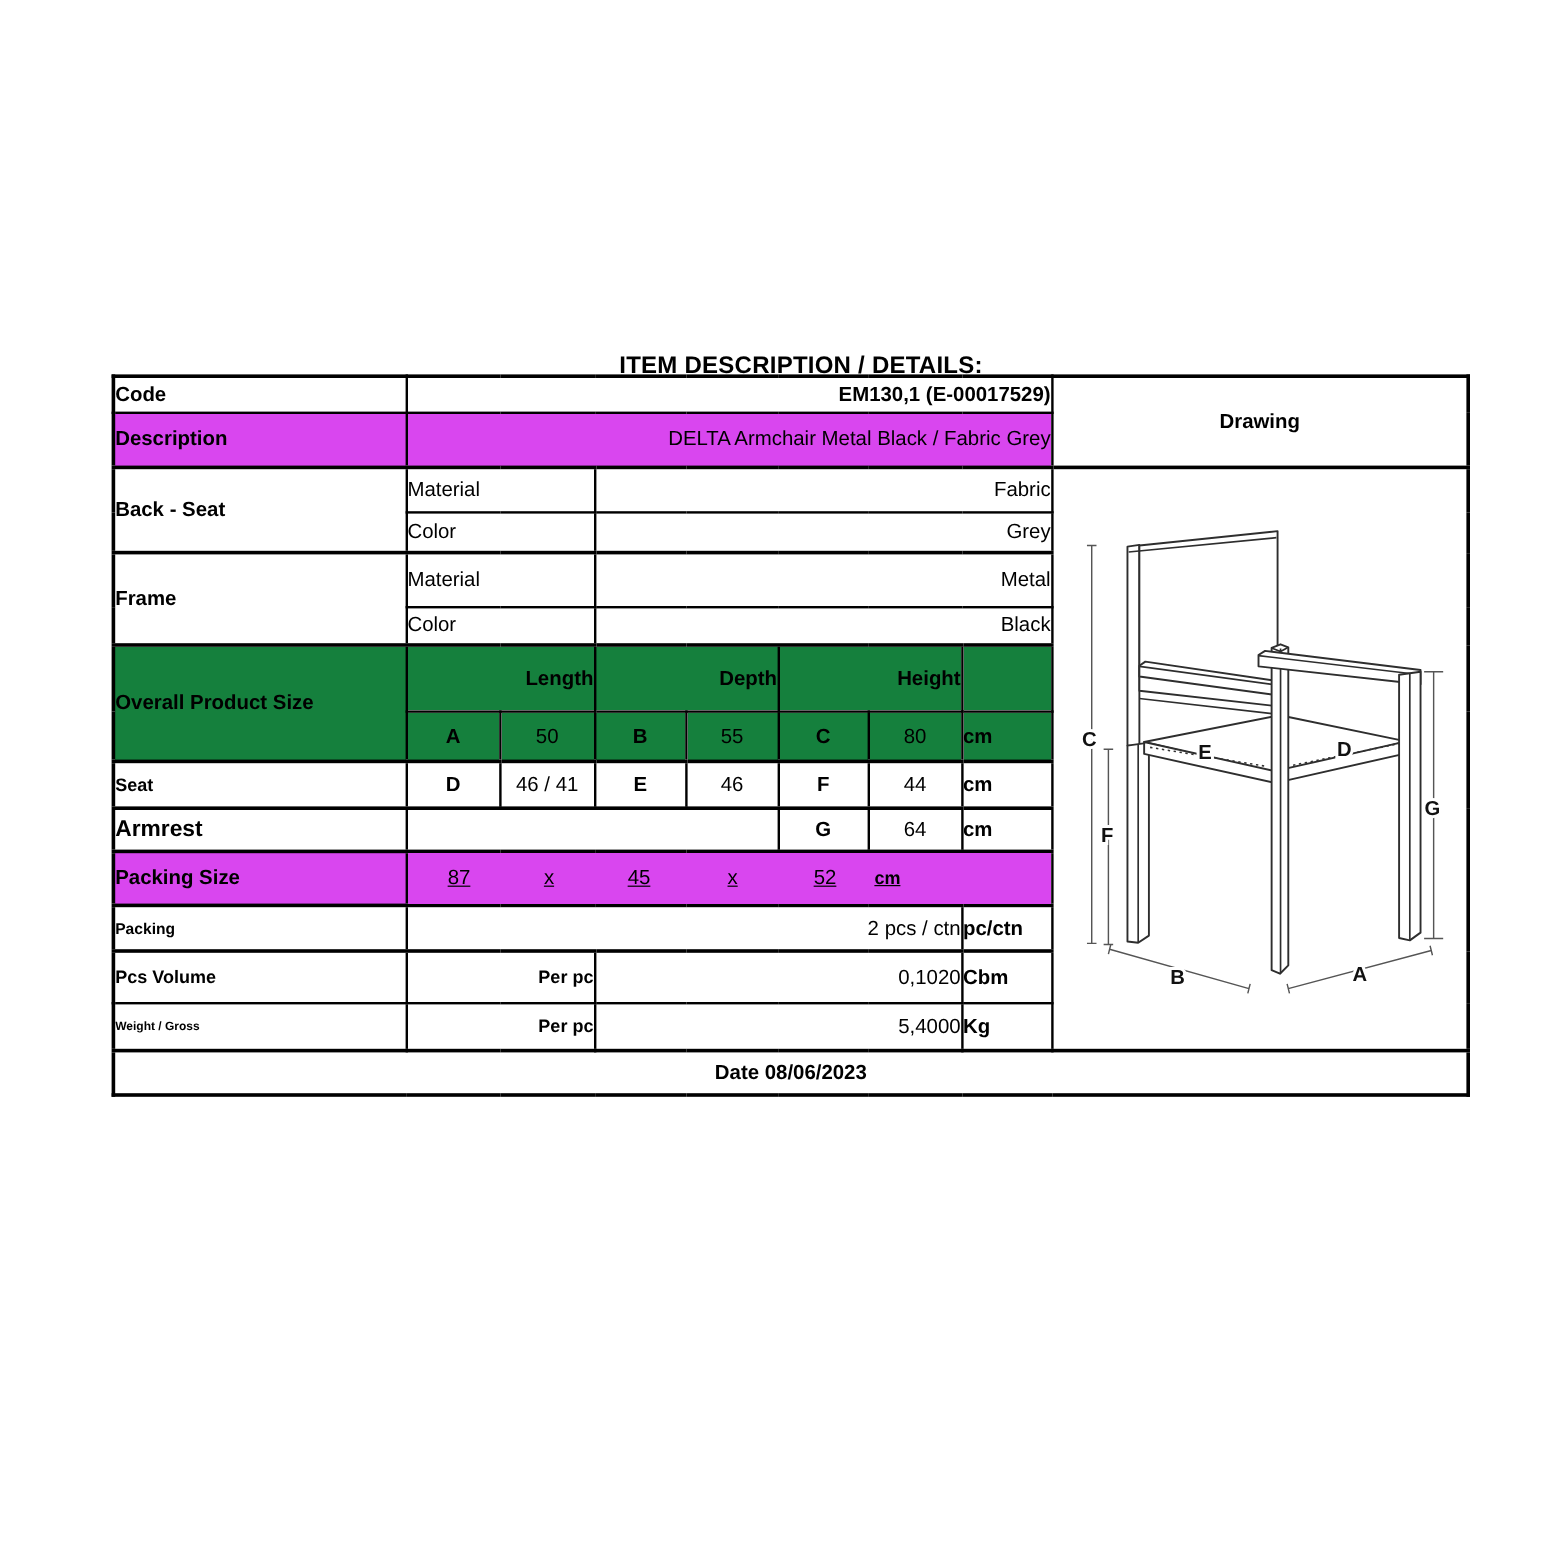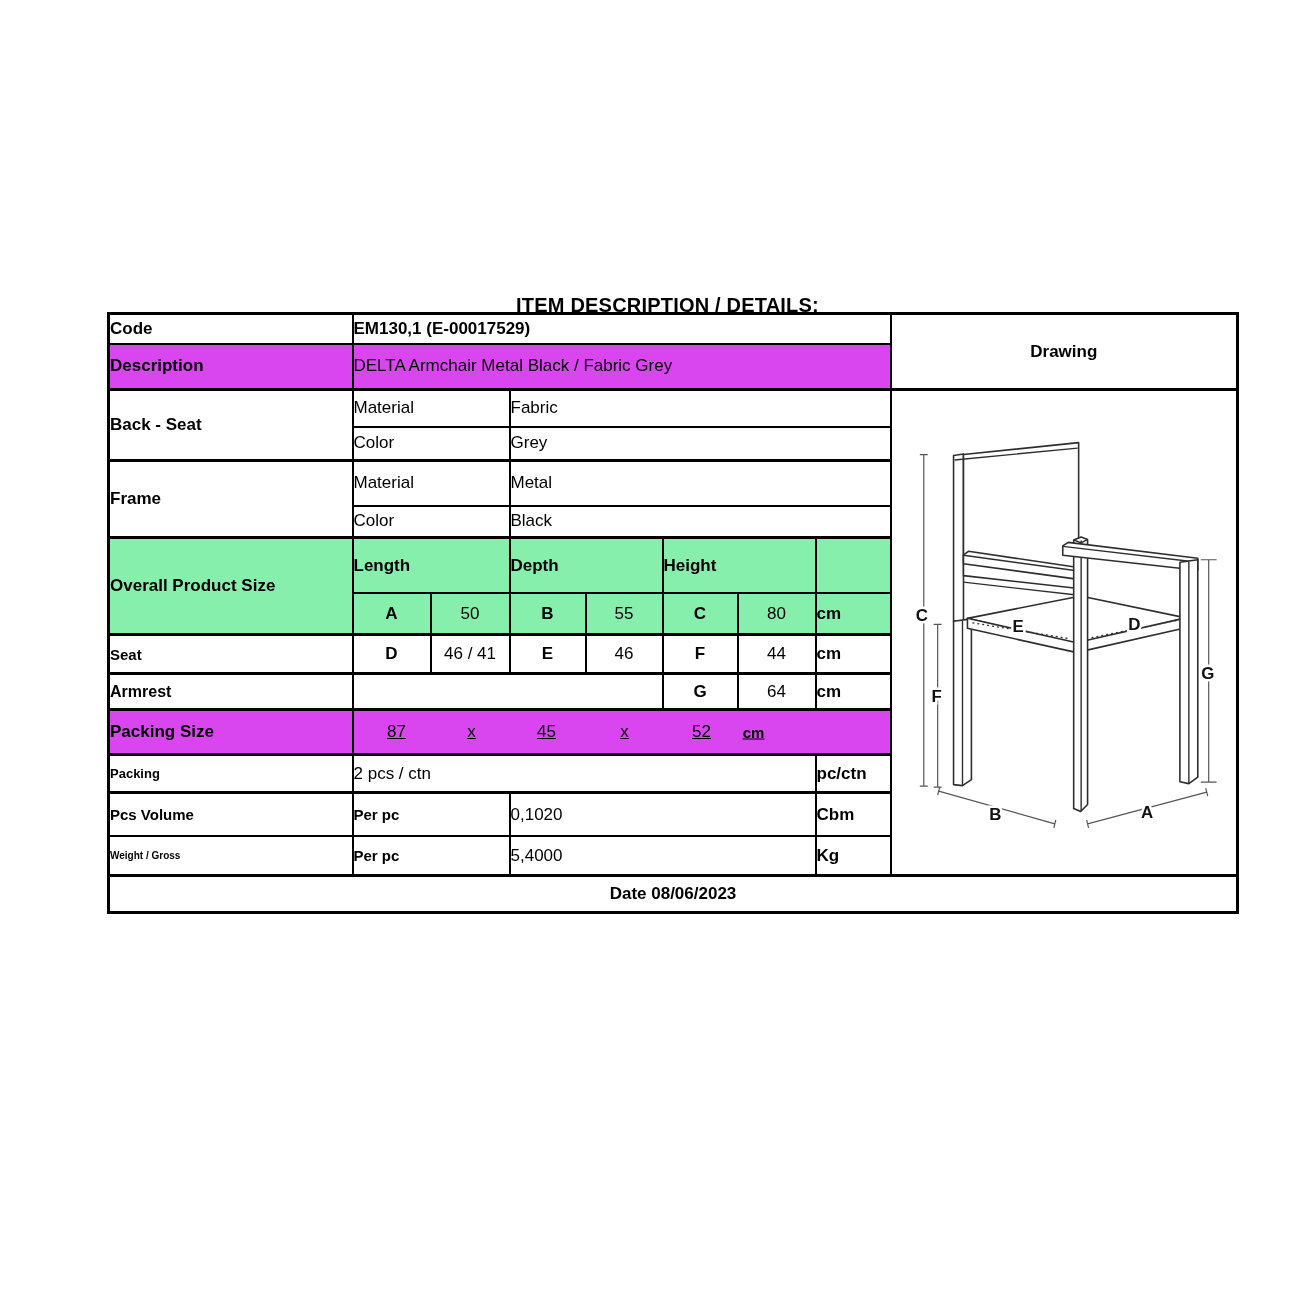--- a/index.html
+++ b/index.html
@@ -1,32 +1,32 @@
 <!DOCTYPE html>
 <html><head>
 <meta charset="utf-8">
 <style>
   html,body{margin:0;padding:0;background:#fff;}
   body{width:1300px;height:1300px;position:relative;font-family:"Liberation Sans",sans-serif;color:#000;}
   .page-title{position:absolute;left:103px;top:294px;width:1129px;text-align:center;
     font-size:20px;font-weight:bold;letter-spacing:.2px;}
-  table.spec{position:absolute;left:107px;top:312px;width:1129px;border-collapse:collapse;
+  table.spec{position:absolute;left:93px;top:312px;width:1129px;border-collapse:collapse;
     table-layout:fixed;border:3px solid #000;}
   table.spec td{border:2px solid #000;font-size:17px;vertical-align:middle;overflow:hidden;padding:0;}
   tr.thick td{border-top-width:3px;}
   tr.thin td{border-top-width:1px;}
   td.lbl{font-weight:bold;text-align:left;padding-left:5px;}
   td.sub{text-align:left;padding-left:5px;}
-  td.val{text-align:left;margin-top:24px;}
+  td.val{text-align:right;margin-top:24px;}
   td.bold{font-weight:bold;}
   td.key{text-align:center;font-weight:bold;}
   td.num{text-align:center;}
   td.unit{font-weight:bold;font-size:15px;text-align:left;padding-left:4px;}
   td.grey{background:#d946ef;}
-  td.yellow{background:#86efac;}
+  td.yellow{background:#15803d;}
   td.drawhdr{text-align:center;font-weight:bold;font-size:18px;}
   td.datecell{text-align:center;font-weight:bold;font-size:16px;}
   td.packvals{position:relative;}
   td.packvals span{position:absolute;top:50%;transform:translate(-50%,-50%);text-decoration:underline;}
   td.packvals .u{font-weight:bold;font-size:15px;}
   td.drawcell{padding:0;vertical-align:top;}
   td.drawcell svg{display:block;width:100%;height:100%;}
   svg .chair{fill:#fff;stroke:#2e2e2e;stroke-width:1.6;stroke-linejoin:round;}
   svg .edge{fill:none;stroke:#2e2e2e;stroke-width:1.4;}
   svg .dim{fill:none;stroke:#555;stroke-width:1.2;}
@@ -152,21 +152,21 @@
     <td class="key">D</td>
     <td class="num">46 / 41</td>
     <td class="key">E</td>
     <td class="num">46</td>
     <td class="key">F</td>
     <td class="num">44</td>
     <td class="unit">cm</td>
   </tr>
 
   <tr class="thick" style="height:36px">
-    <td class="lbl" style="font-size:16px">Armrest</td>
+    <td class="lbl" style="font-size:19px">Armrest</td>
     <td colspan="4"></td>
     <td class="key">G</td>
     <td class="num">64</td>
     <td class="unit">cm</td>
   </tr>
 
   <tr class="thick" style="height:45px">
     <td class="lbl grey">Packing Size</td>
     <td class="packvals grey" colspan="7">
       <span style="left:43px">87</span>

